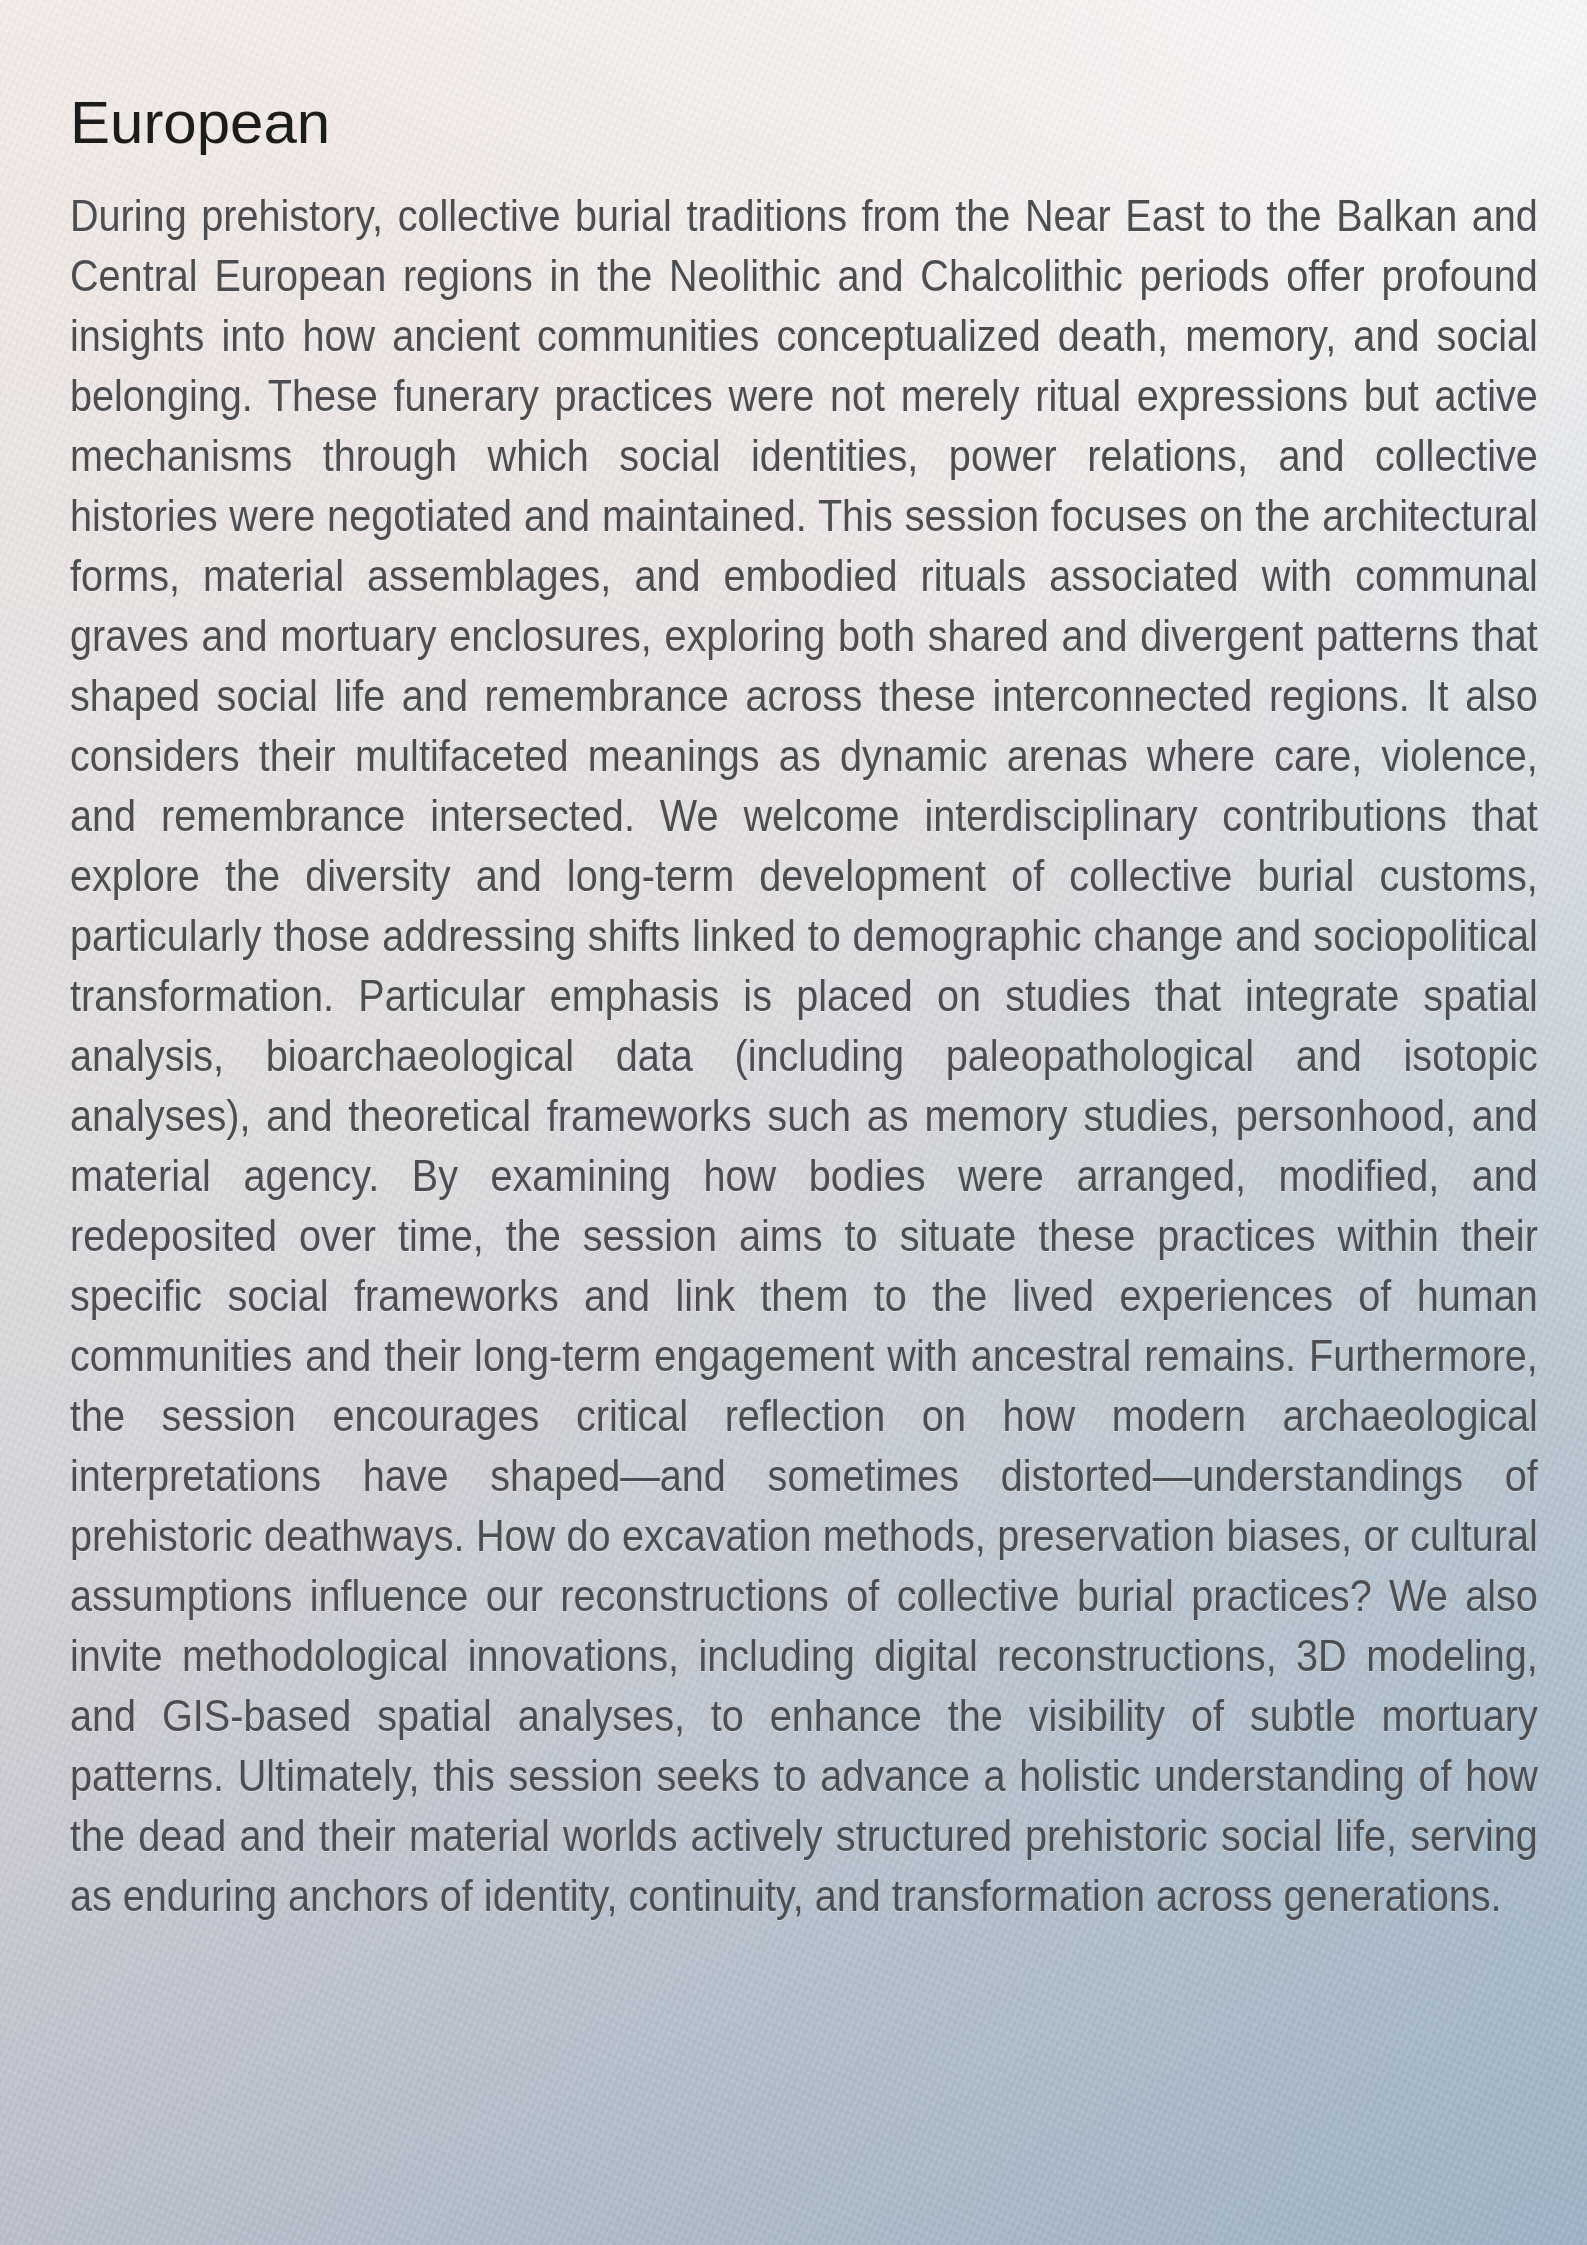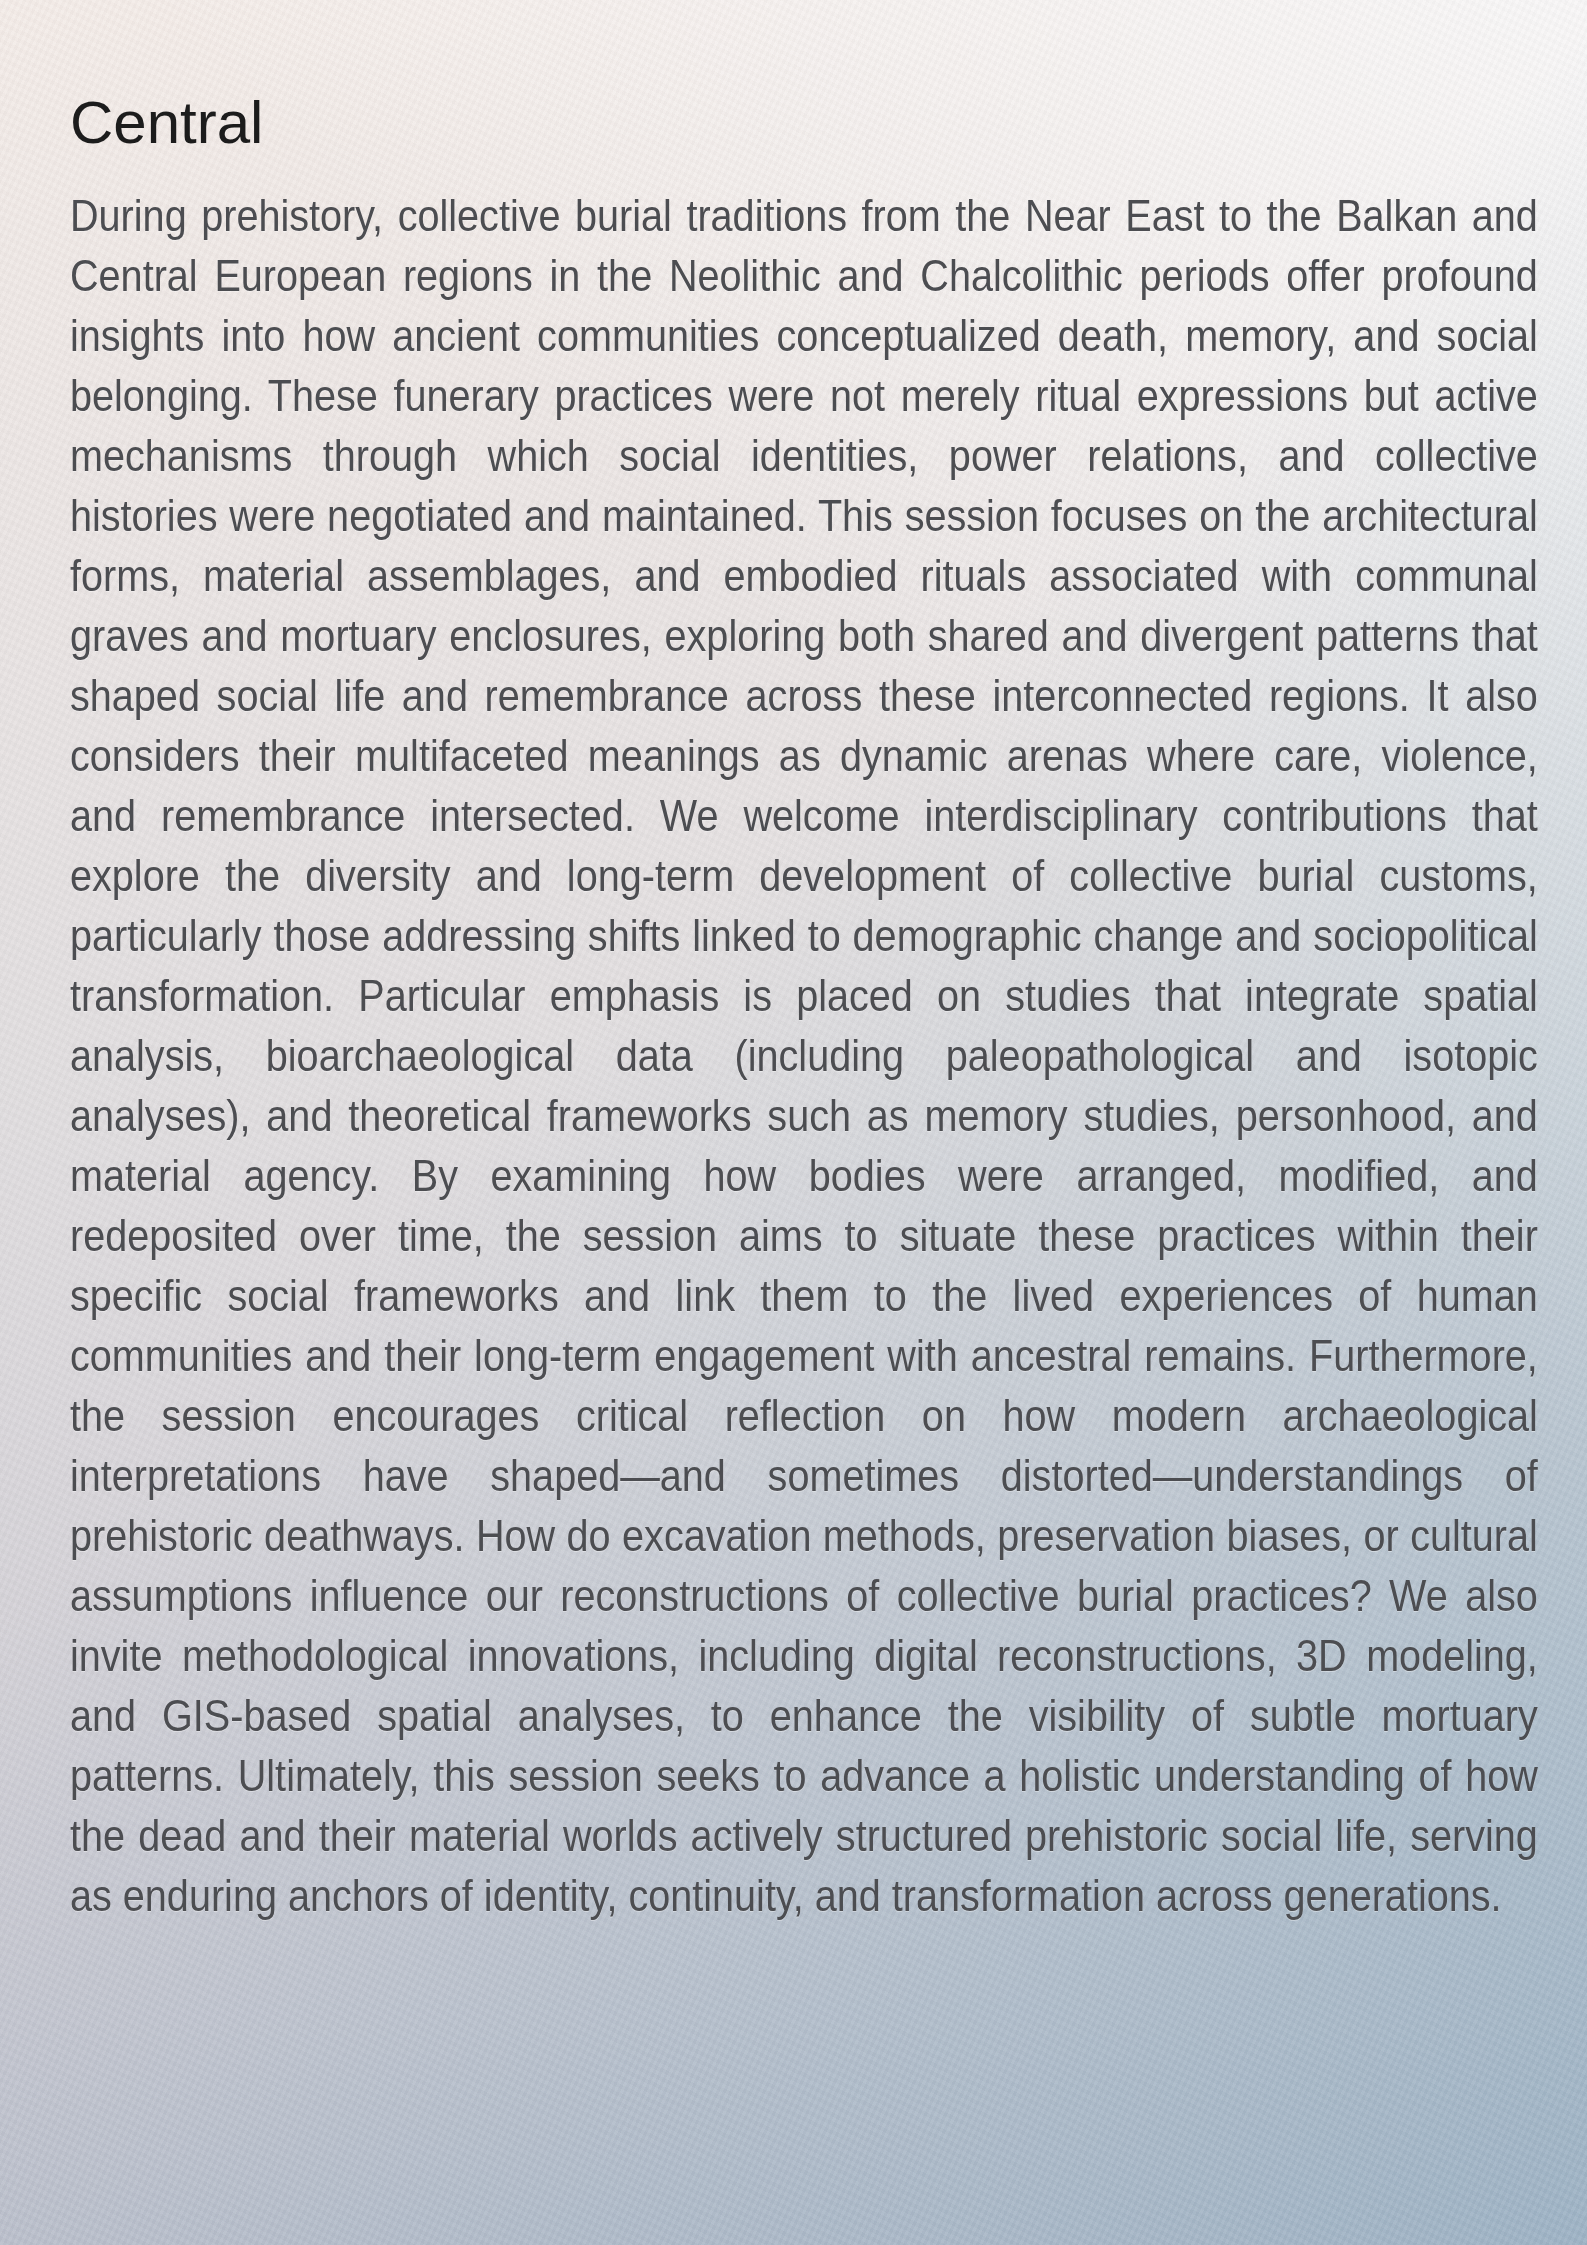--- a/index.html
+++ b/index.html
@@ -74,15 +74,15 @@
     line-height: 60px;
     text-align: justify;
     color: var(--body-text);
     text-shadow: 0 1px 0 rgba(255,255,255,0.35);
   }
 </style>
 </head>
 <body>
 
 <main class="page">
-  <h1 class="page-title">Central</h1>
+  <h1 class="page-title">European</h1>
   <p class="abstract-text">During prehistory, collective burial traditions from the Near East to the Balkan and Central European regions in the Neolithic and Chalcolithic periods offer profound insights into how ancient communities conceptualized death, memory, and social belonging. These funerary practices were not merely ritual expressions but active mechanisms through which social identities, power relations, and collective histories were negotiated and maintained. This session focuses on the architectural forms, material assemblages, and embodied rituals associated with communal graves and mortuary enclosures, exploring both shared and divergent patterns that shaped social life and remembrance across these interconnected regions. It also considers their multifaceted meanings as dynamic arenas where care, violence, and remembrance intersected. We welcome interdisciplinary contributions that explore the diversity and long-term development of collective burial customs, particularly those addressing shifts linked to demographic change and sociopolitical transformation. Particular emphasis is placed on studies that integrate spatial analysis, bioarchaeological data (including paleopathological and isotopic analyses), and theoretical frameworks such as memory studies, personhood, and material agency. By examining how bodies were arranged, modified, and redeposited over time, the session aims to situate these practices within their specific social frameworks and link them to the lived experiences of human communities and their long-term engagement with ancestral remains. Furthermore, the session encourages critical reflection on how modern archaeological interpretations have shaped—and sometimes distorted—understandings of prehistoric deathways. How do excavation methods, preservation biases, or cultural assumptions influence our reconstructions of collective burial practices? We also invite methodological innovations, including digital reconstructions, 3D modeling, and GIS-based spatial analyses, to enhance the visibility of subtle mortuary patterns. Ultimately, this session seeks to advance a holistic understanding of how the dead and their material worlds actively structured prehistoric social life, serving as enduring anchors of identity, continuity, and transformation across generations.</p>
 </main>
 
 </body></html>

